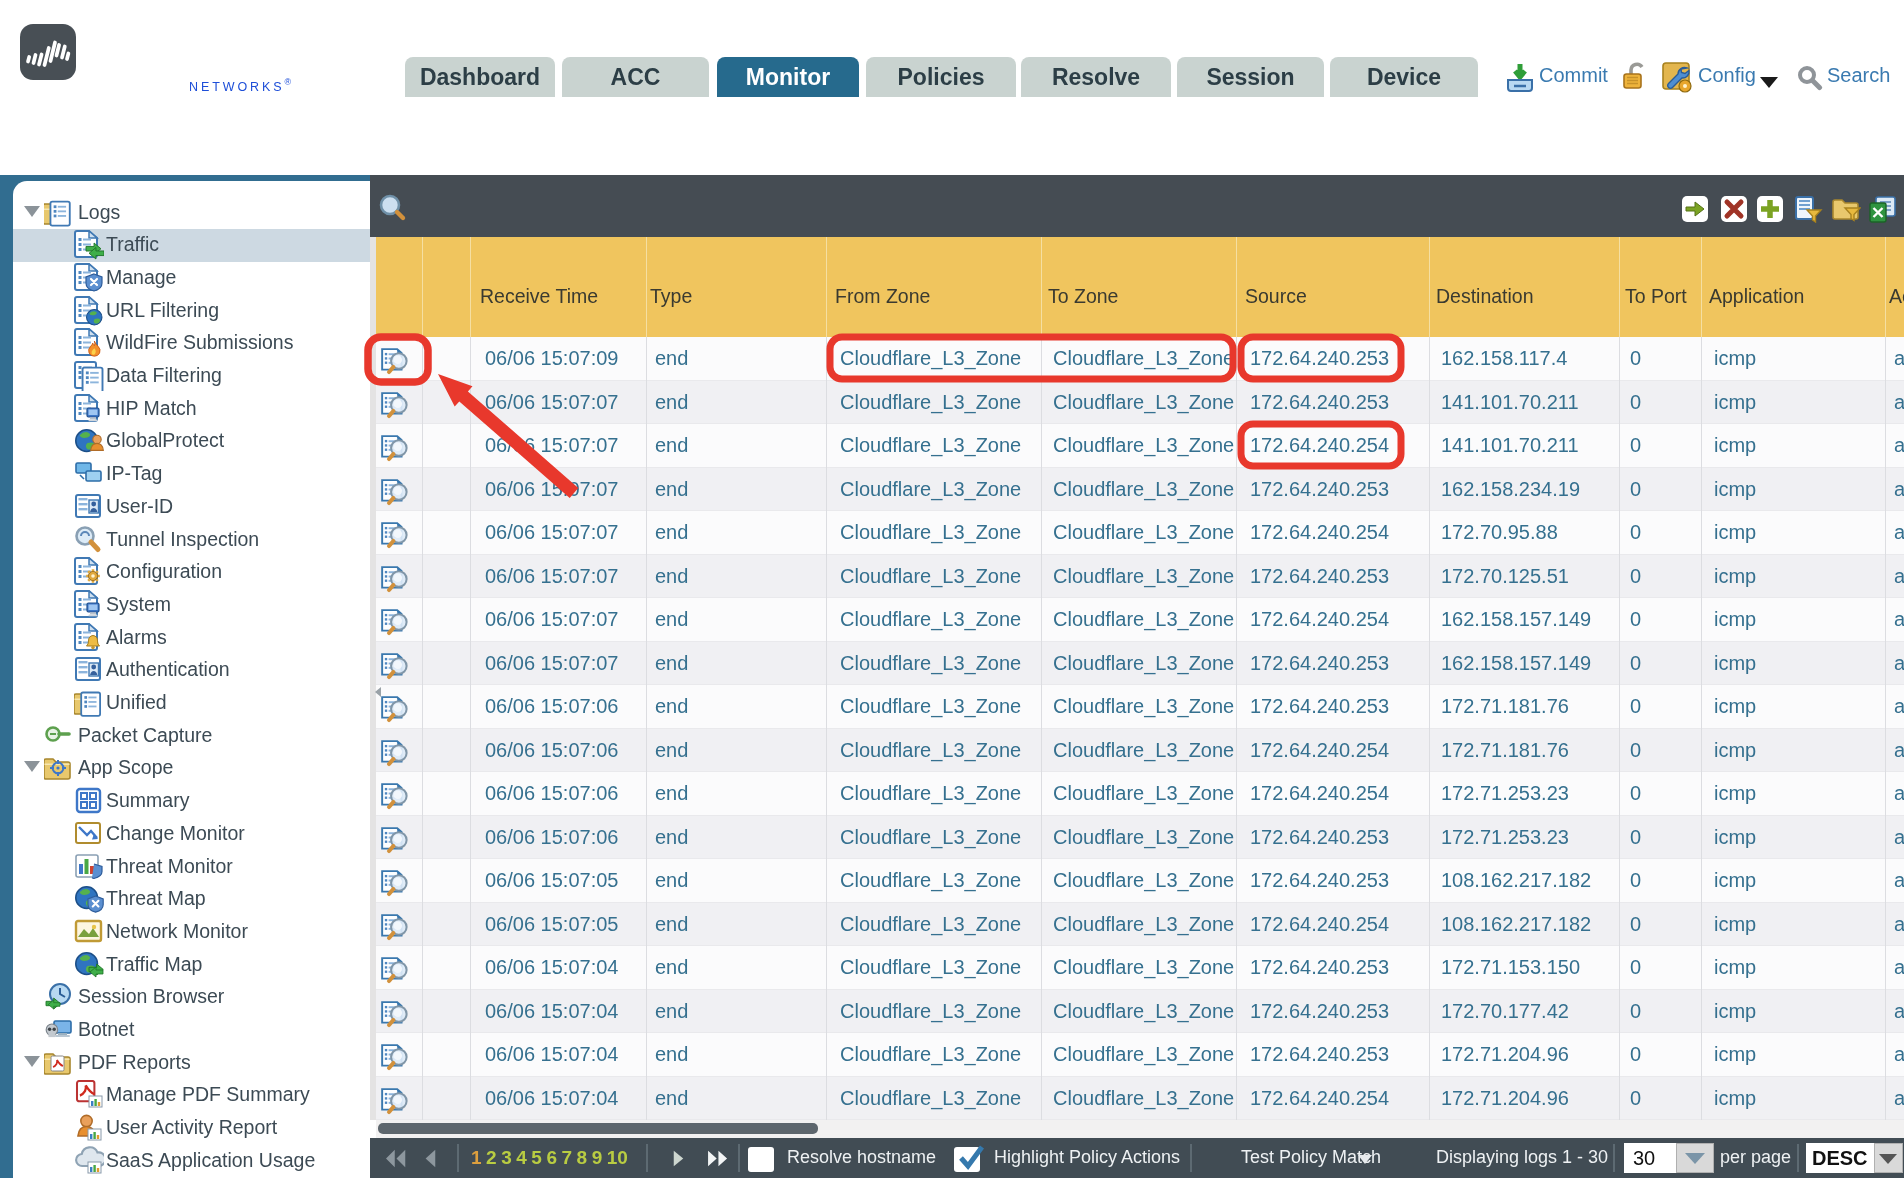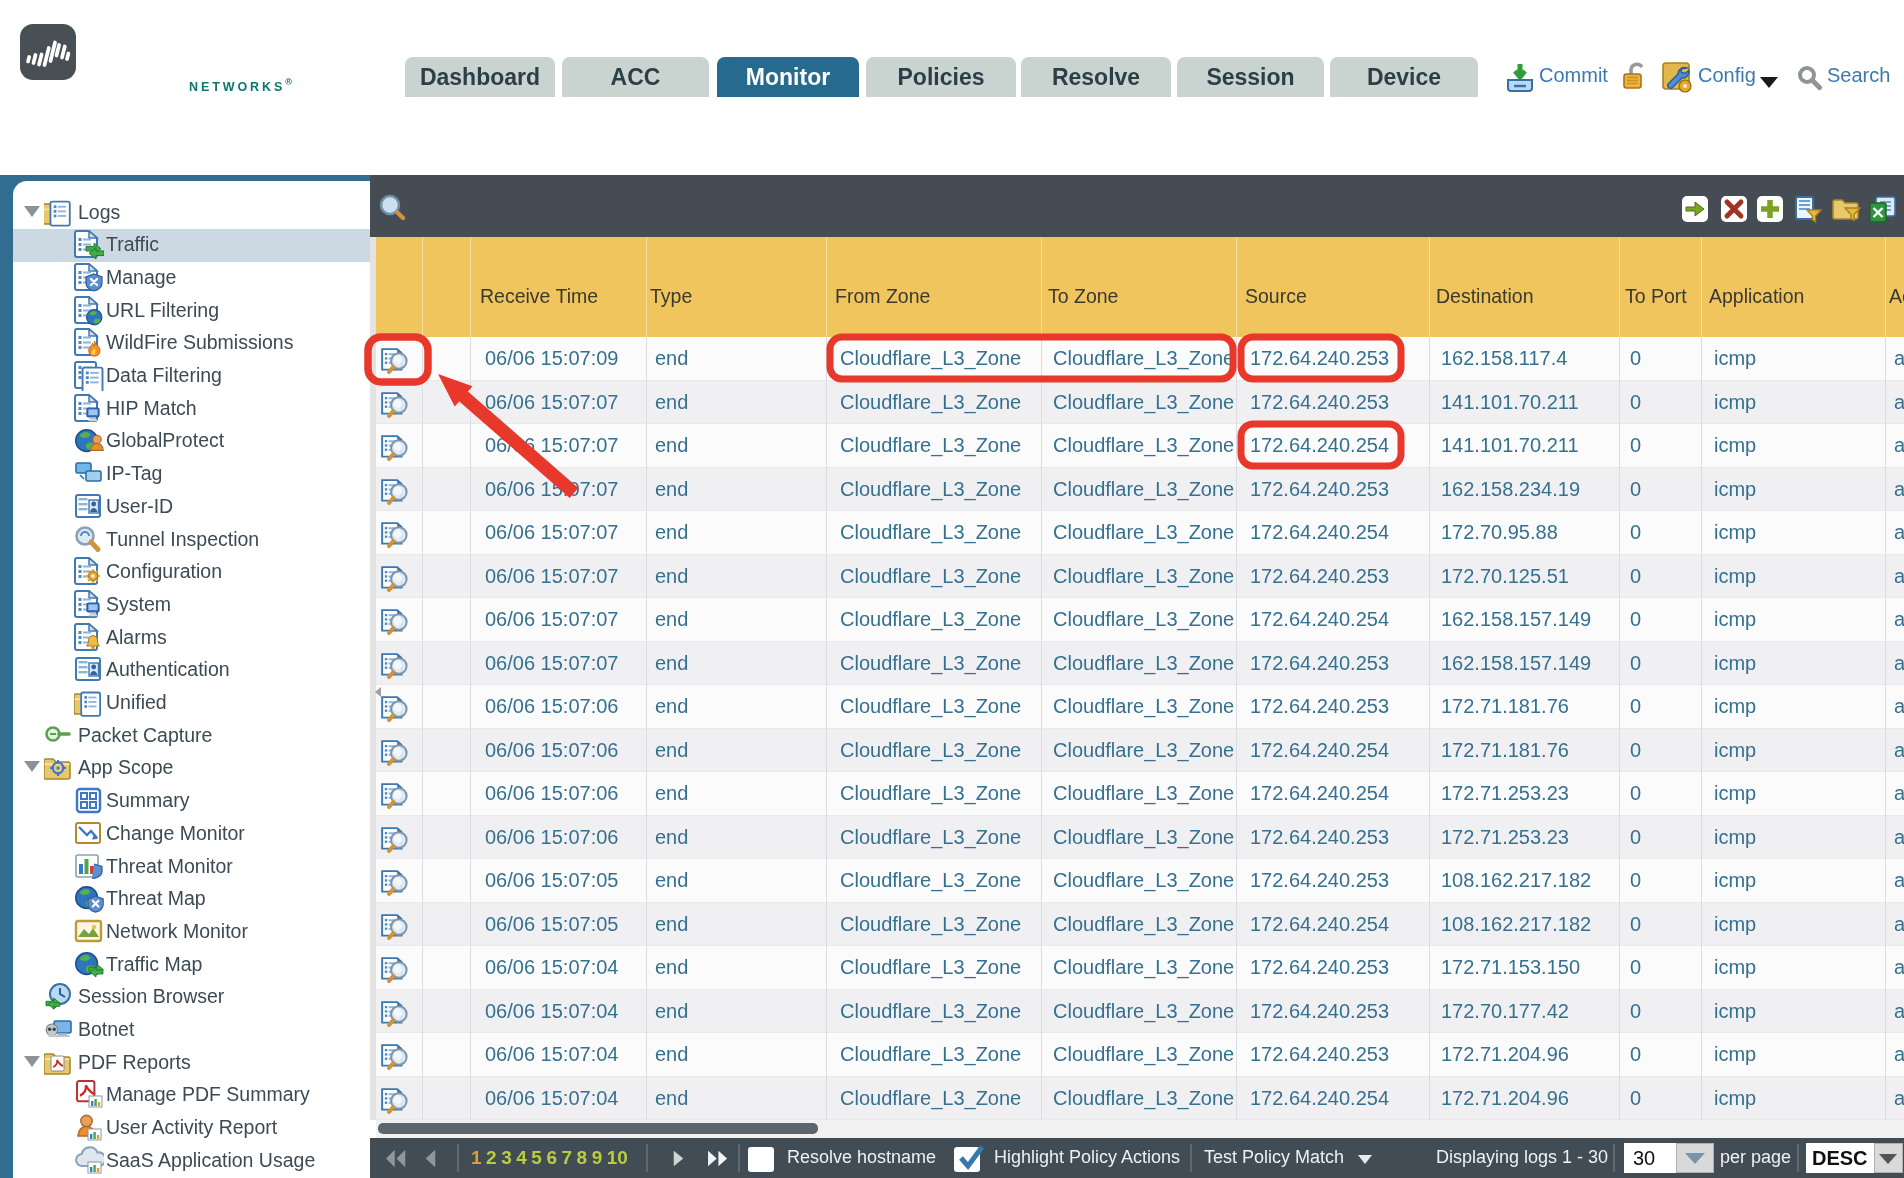--- a/index.html
+++ b/index.html
@@ -2,21 +2,21 @@
 <html><head>
 <meta charset="utf-8">
 <style>
   * { margin:0; padding:0; box-sizing:border-box; }
   html,body { width:1904px; height:1178px; overflow:hidden; }
   body { font-family:"Liberation Sans", sans-serif; background:#fff; }
   #page { position:absolute; top:0; left:0; width:1904px; height:1178px; overflow:hidden; }
   
   #topbar { position:absolute; top:0; left:0; width:1904px; height:97px; background:#fff; }
   #logotext { position:absolute; left:87px; top:23px; font-size:53px; color:#4b5258; letter-spacing:-0.5px; -webkit-text-stroke:0.7px #4b5258; }
-  #networks { position:absolute; left:189px; top:77px; font-size:12.5px; font-weight:bold; color:#0f766e; letter-spacing:2.9px; }
+  #networks { position:absolute; left:189px; top:77px; font-size:12.5px; font-weight:normal; color:#1d4ed8; letter-spacing:2.9px; }
   .tab { position:absolute; bottom:0; height:40px; border-radius:8px 8px 0 0; background:#c9d3d0; color:#2c3e46; font-size:23px; font-weight:bold; text-align:center; line-height:40px; }
   .tab.active { background:#266a8d; color:#fff; }
   #toplinks { position:absolute; top:58px; left:1500px; width:404px; height:38px; color:#3a7ab0; font-size:20px; }
   #toplinks span.lbl { position:absolute; top:6px; }
   
   #band { position:absolute; top:97px; left:0; width:1904px; height:78px; background:#316d90; }
   #manual { position:absolute; left:1599px; top:35px; width:143px; height:37px; background:#fff; border:1px solid #9aa0a4; font-size:20px; color:#111; line-height:35px; padding-left:10px; }
   #manualbtn { position:absolute; left:1742px; top:35px; width:38px; height:37px; background:#d9d9d9; border:1px solid #9aa0a4; }
   #manualbtn:after { content:""; position:absolute; left:8px; top:13px; width:0; height:0; border:10px solid transparent; border-top:12px solid #7b95a8; }
   #helptxt { position:absolute; left:1864px; top:44px; color:#fff; font-size:19px; }
@@ -855,21 +855,21 @@
         </svg>
   <div class="bsep" style="left:368px"></div>
   <div style="position:absolute;left:378px;top:9px;width:26px;height:25px;background:#fff;border-radius:3px;"></div>
   <span class="lbl" style="left:417px;">Resolve hostname</span>
   <div style="position:absolute;left:584px;top:9px;width:26px;height:25px;background:#fff;border-radius:3px;"></div>
   <svg style="position:absolute;left:586px;top:5px" width="30" height="30" viewBox="0 0 30 30">
           <path d="M5 15 l7 8 L26 4" fill="none" stroke="#3579ad" stroke-width="5"></path>
         </svg>
   <span class="lbl" style="left:624px;">Highlight Policy Actions</span>
   <div class="bsep" style="left:820px"></div>
-  <span class="lbl" style="left:834px;">Test Policy Match</span>
+  <span class="lbl" style="left:871px;">Test Policy Match</span>
   <div style="position:absolute;left:988px;top:17px;width:0;height:0;border:7px solid transparent;border-top:9px solid #e8ebee"></div>
   <span class="lbl" style="left:1066px;">Displaying logs 1 - 30</span>
   <div class="bsep" style="left:1243px"></div>
   <div style="position:absolute;left:1254px;top:5px;width:52px;height:30px;background:#fff;color:#111;font-size:20px;line-height:30px;padding-left:9px;">30</div>
   <div style="position:absolute;left:1306px;top:5px;width:38px;height:30px;background:#d9d9d9;border:1px solid #b0b0b0;"></div>
   <div style="position:absolute;left:1315px;top:15px;width:0;height:0;border:10px solid transparent;border-top:11px solid #7b95a8"></div>
   <span class="lbl" style="left:1350px;">per page</span>
   <div class="bsep" style="left:1427px"></div>
   <div style="position:absolute;left:1436px;top:5px;width:68px;height:30px;background:#fff;color:#111;font-size:20px;font-weight:bold;line-height:30px;padding-left:6px;">DESC</div>
   <div style="position:absolute;left:1504px;top:5px;width:29px;height:30px;background:#d9d9d9;border:1px solid #b0b0b0;"></div>

